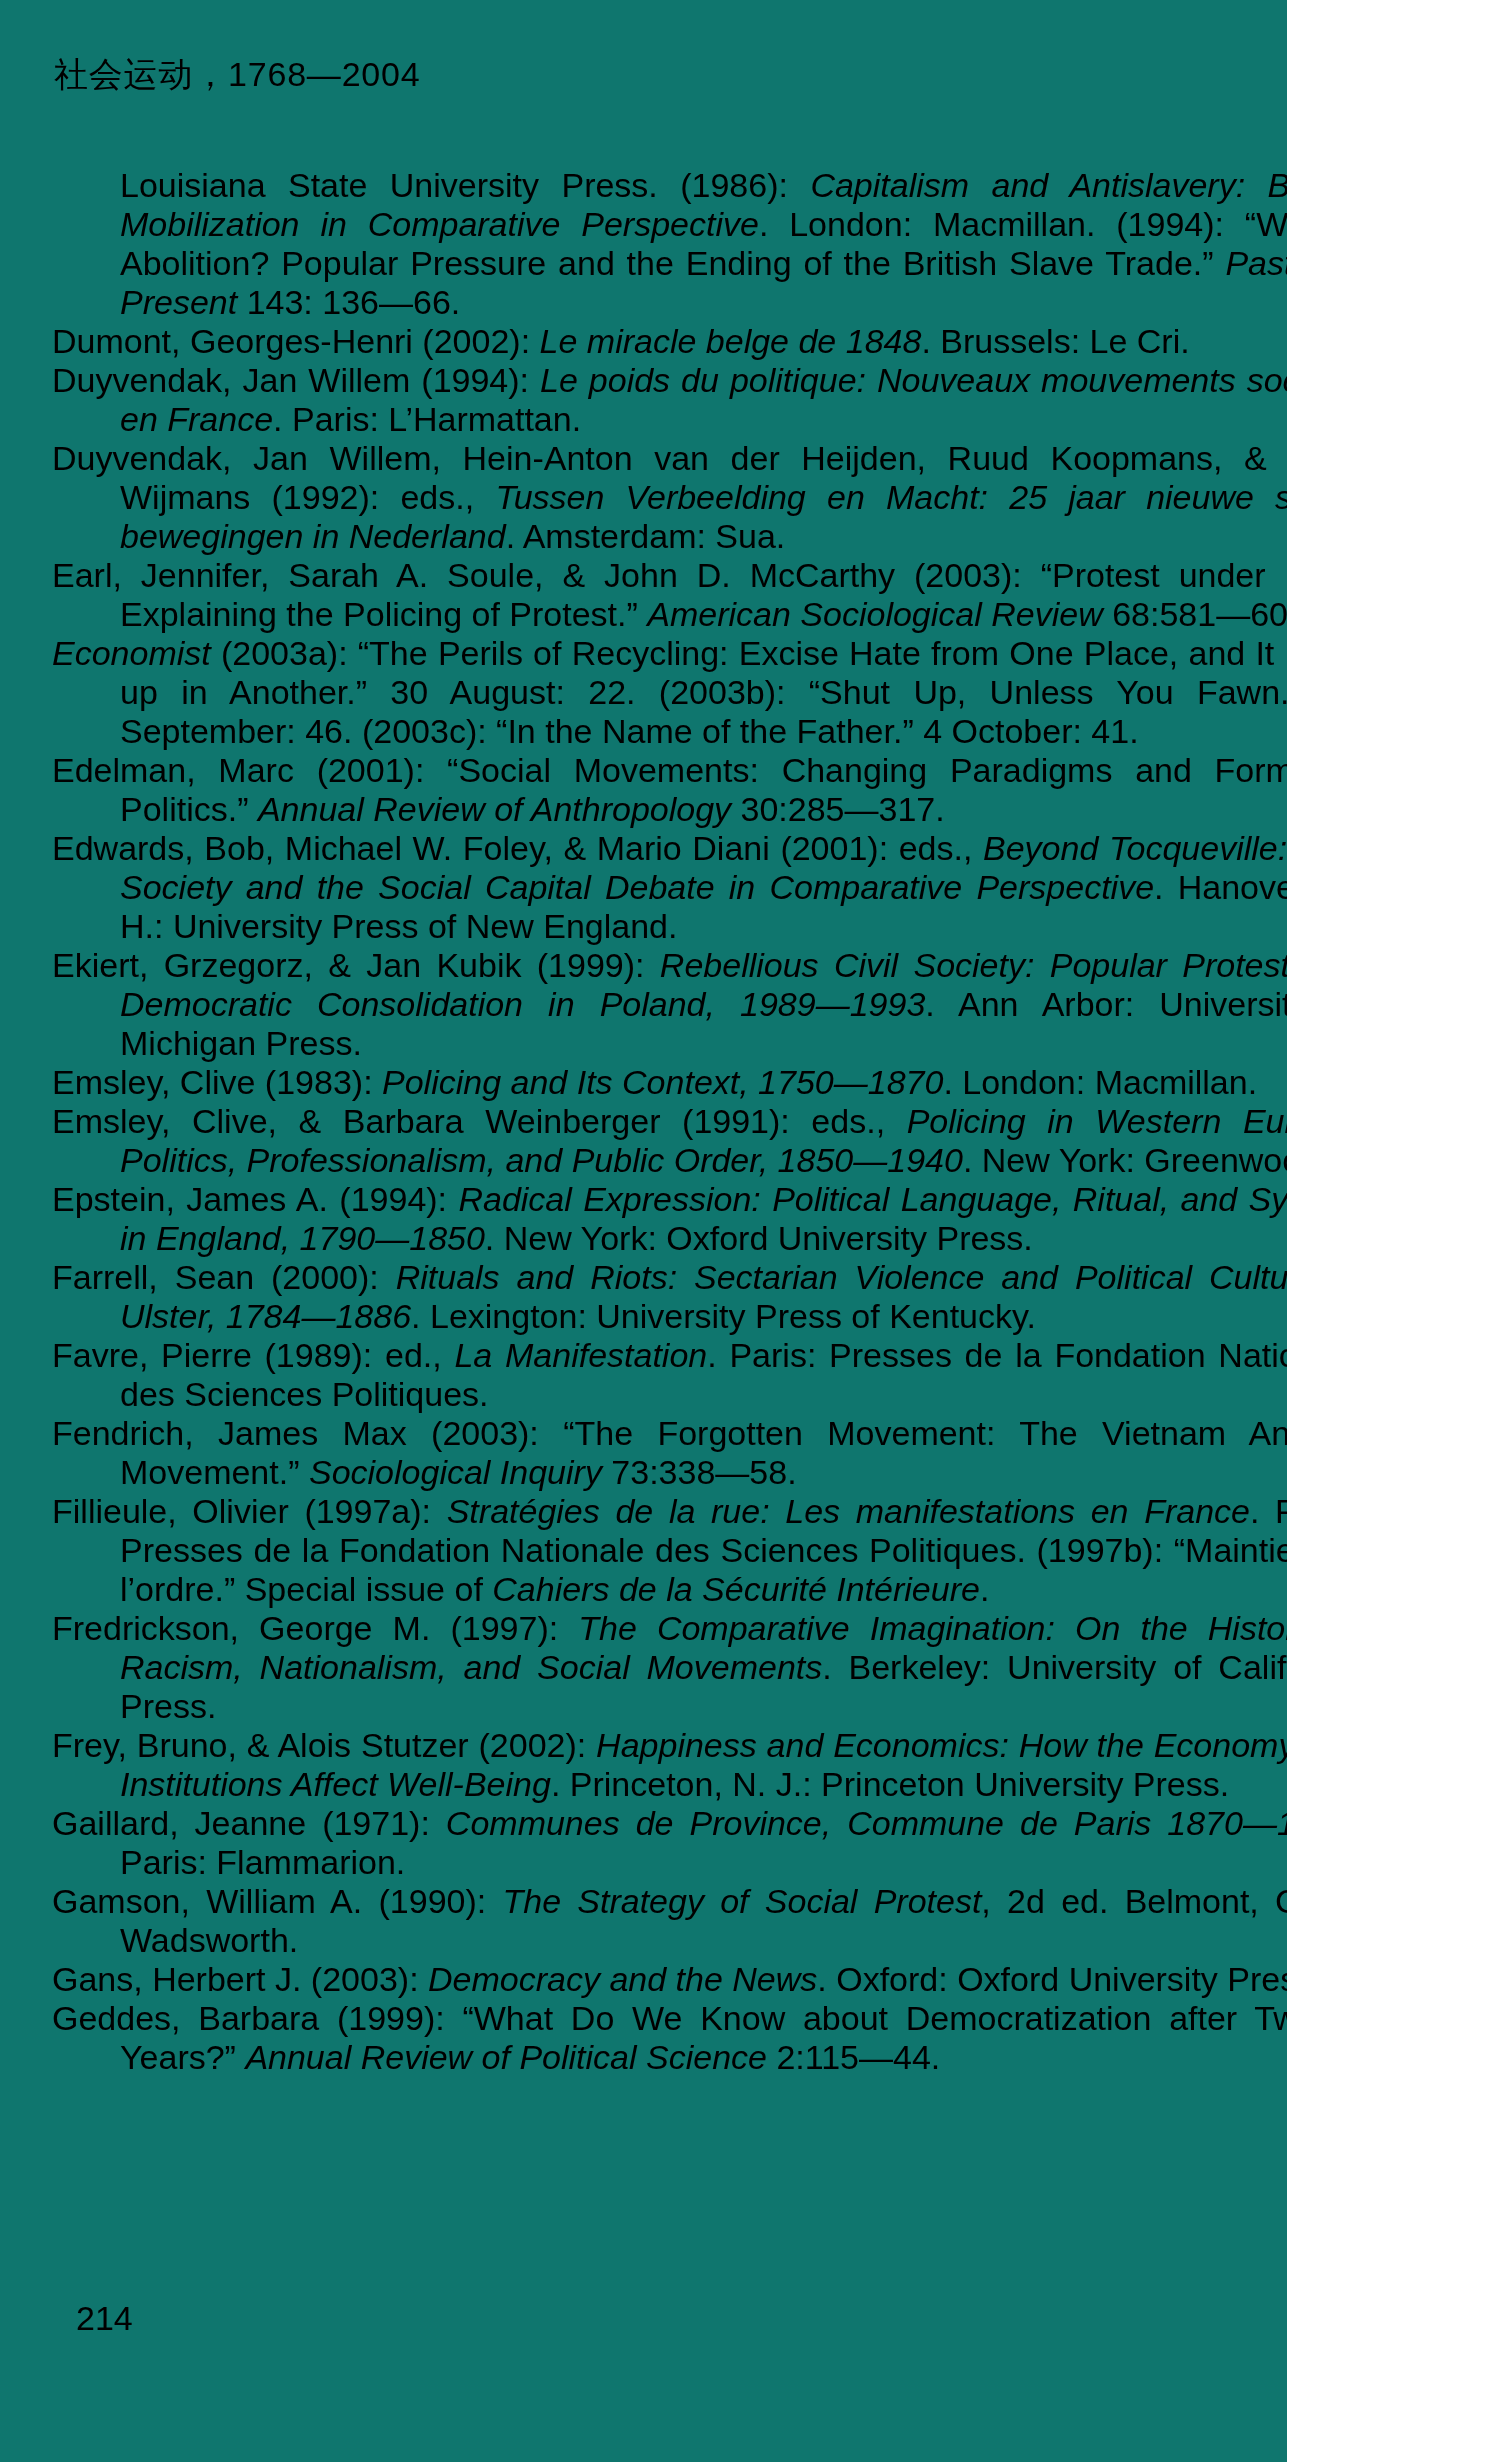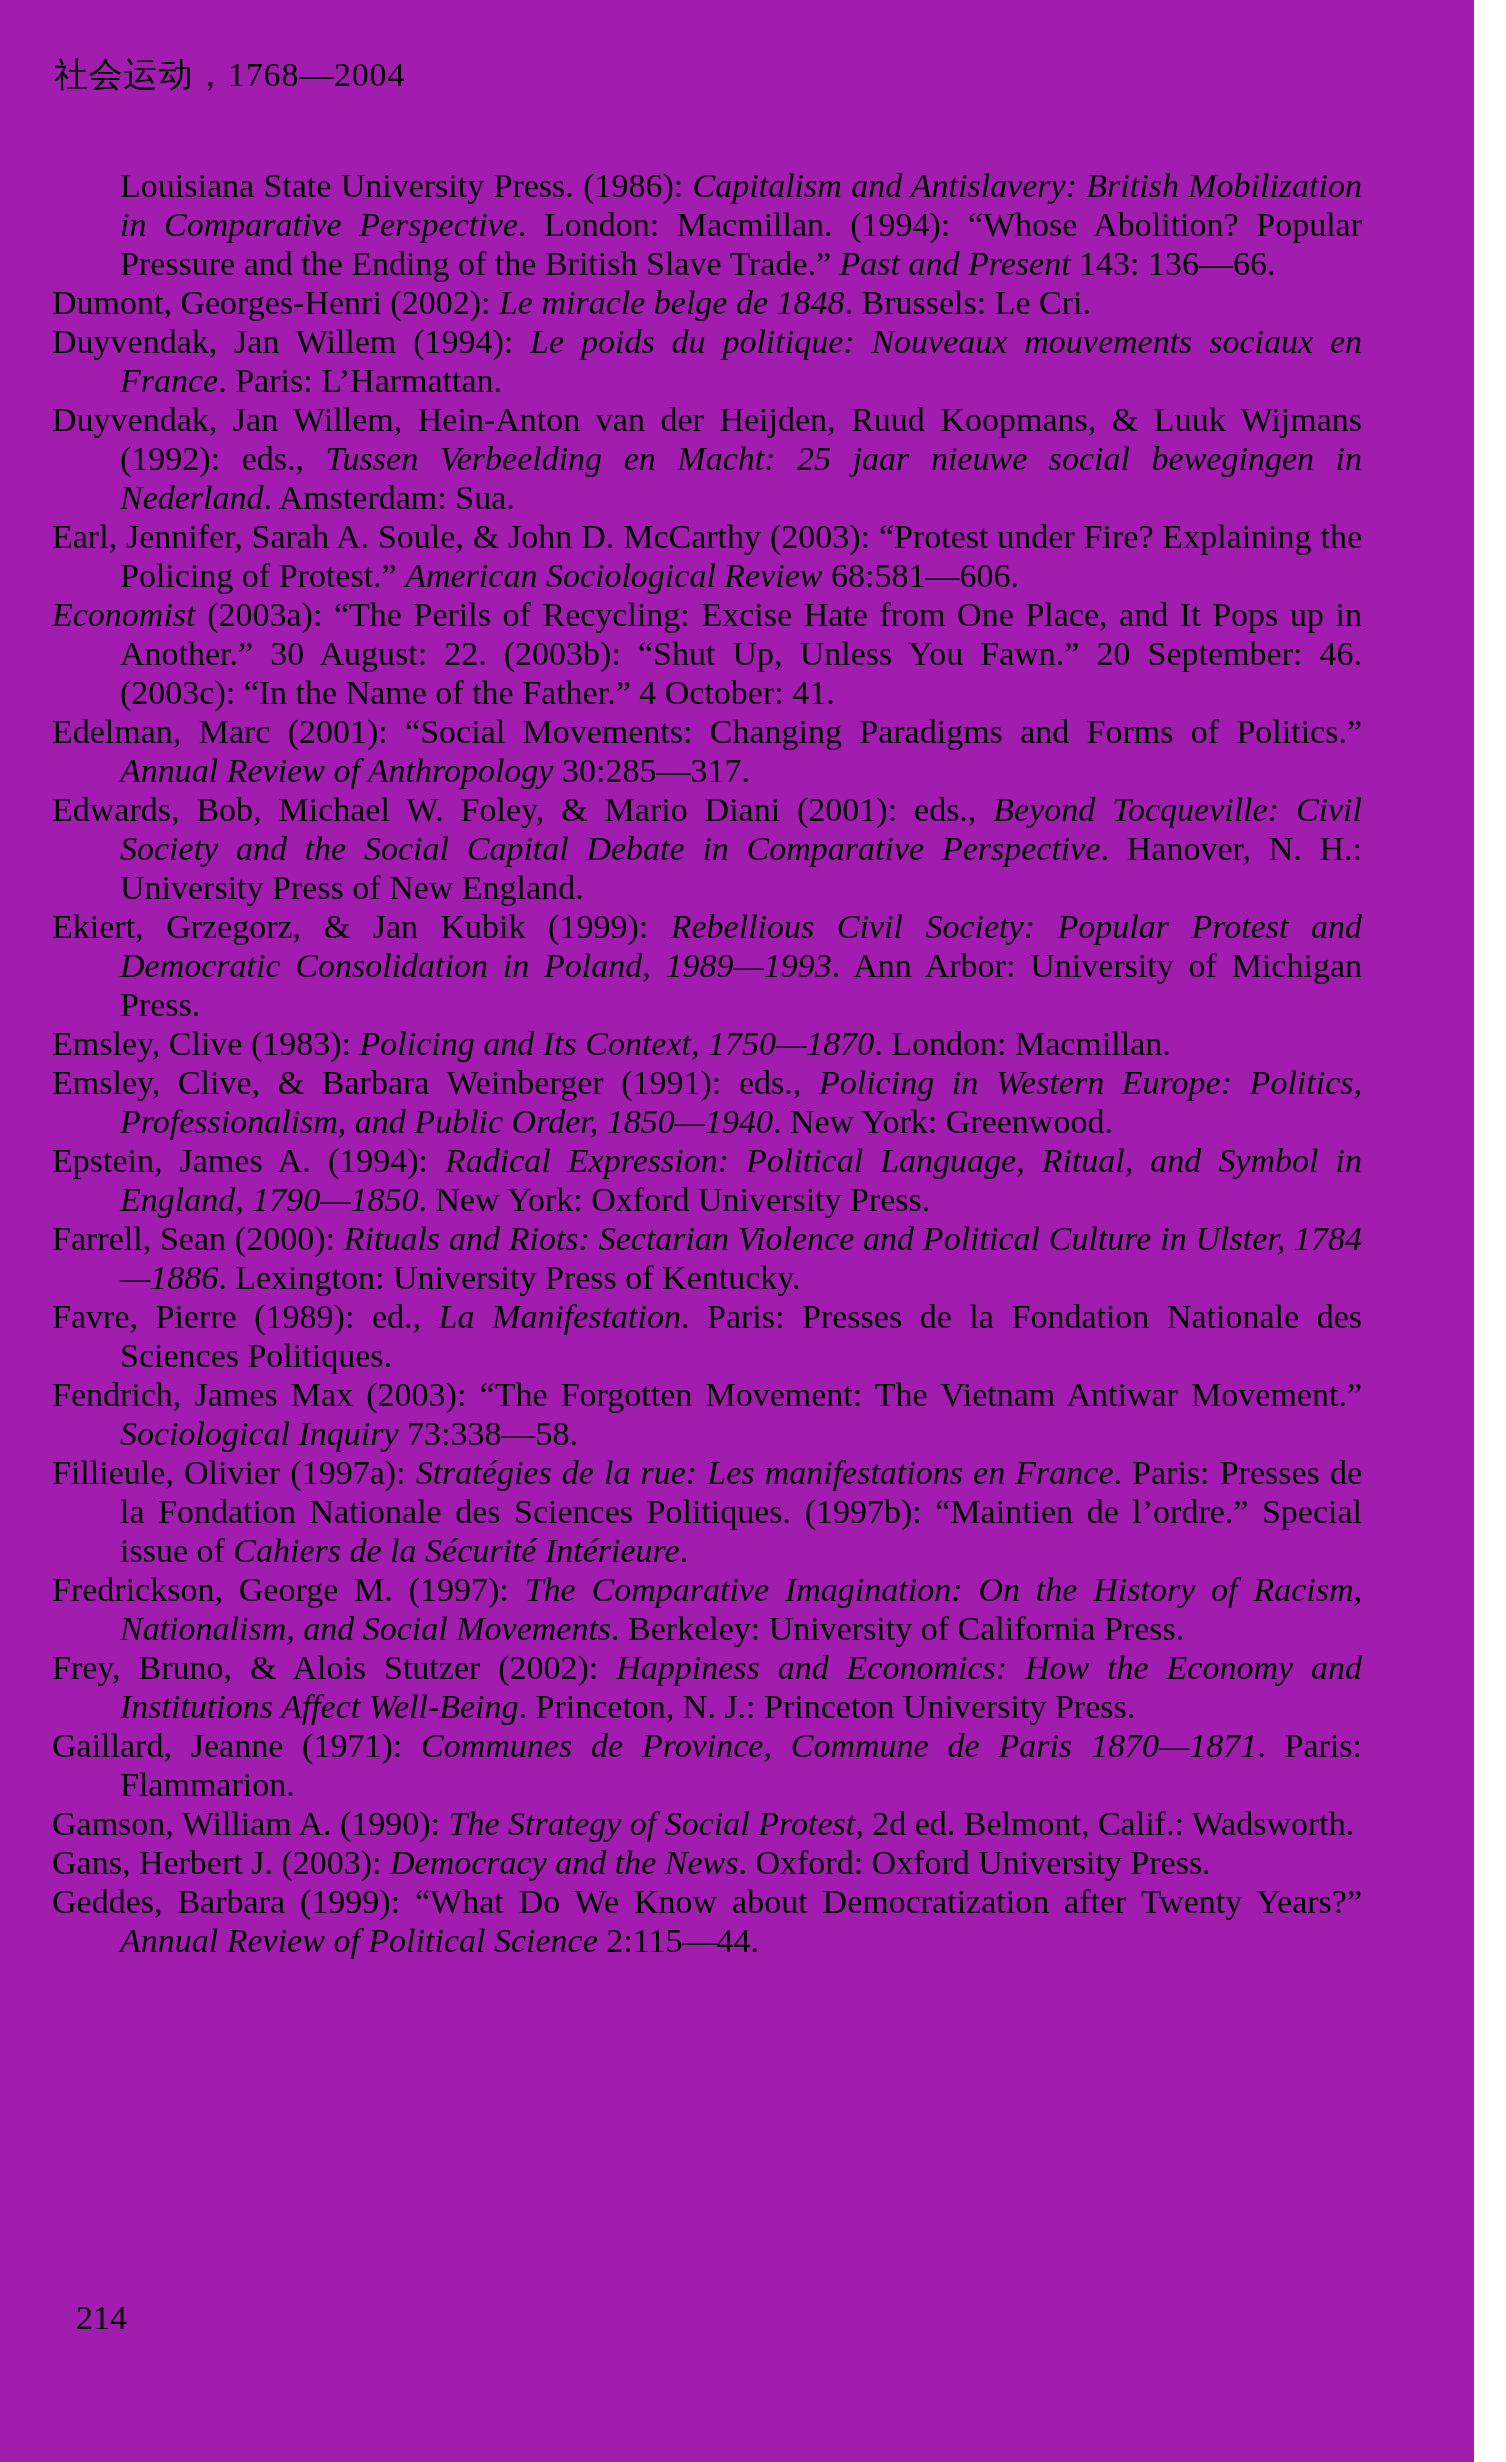--- a/index.html
+++ b/index.html
@@ -2,25 +2,25 @@
 <html style="font-size:13.5px"><head>
 <meta charset="utf-8">
 <style>
   html, body {
     margin: 0;
     padding: 0;
     background: #ffffff;
   }
   .page {
     position: relative;
-    width: 1474px;
+    width: 1287px;
     height: 2462px;
-    background: #a21caf;
+    background: #0f766e;
     color: #000000;
-    font-family: Liberation Serif, serif;
+    font-family: Liberation Sans, sans-serif;
     overflow: hidden;
   }
   .running-header {
     position: absolute;
     left: 54px;
     top: 52px;
     font-size: 34px;
     letter-spacing: 0.8px;
     white-space: nowrap;
   }

